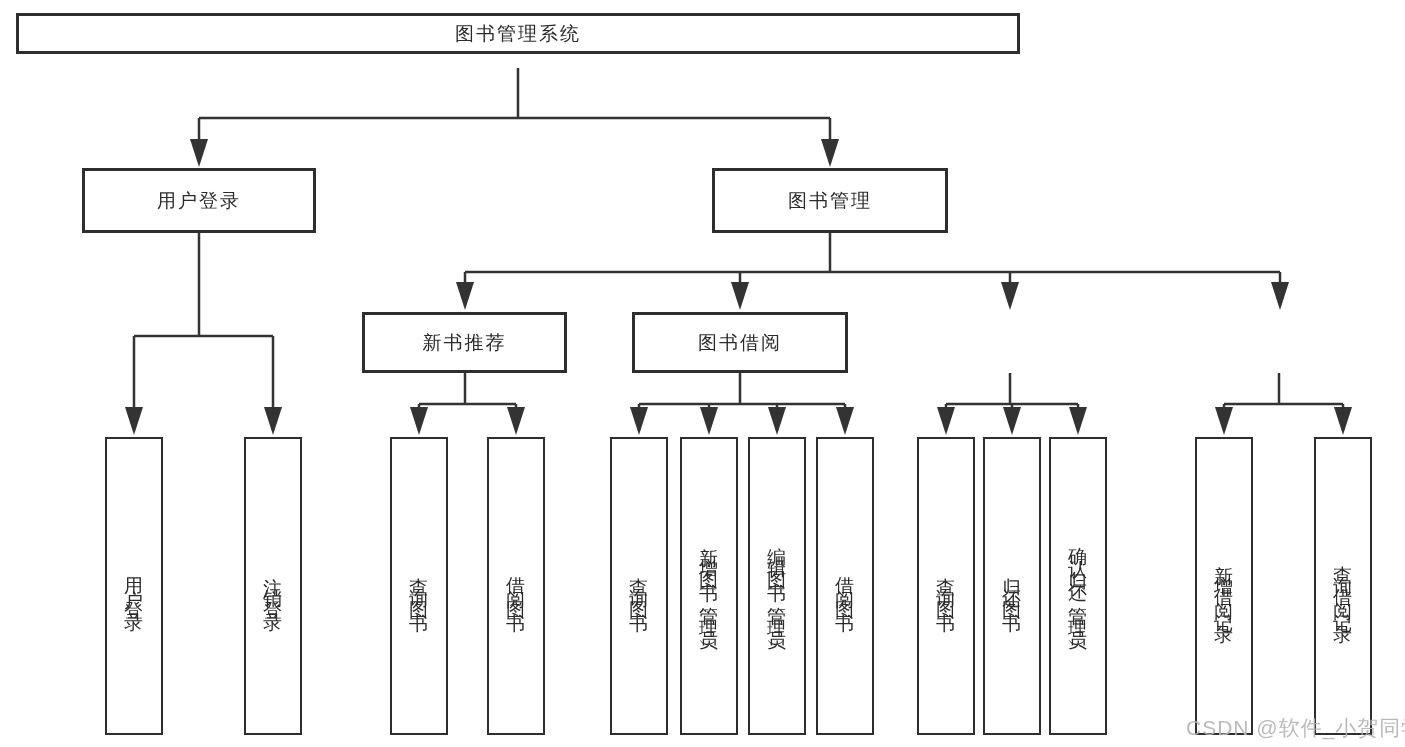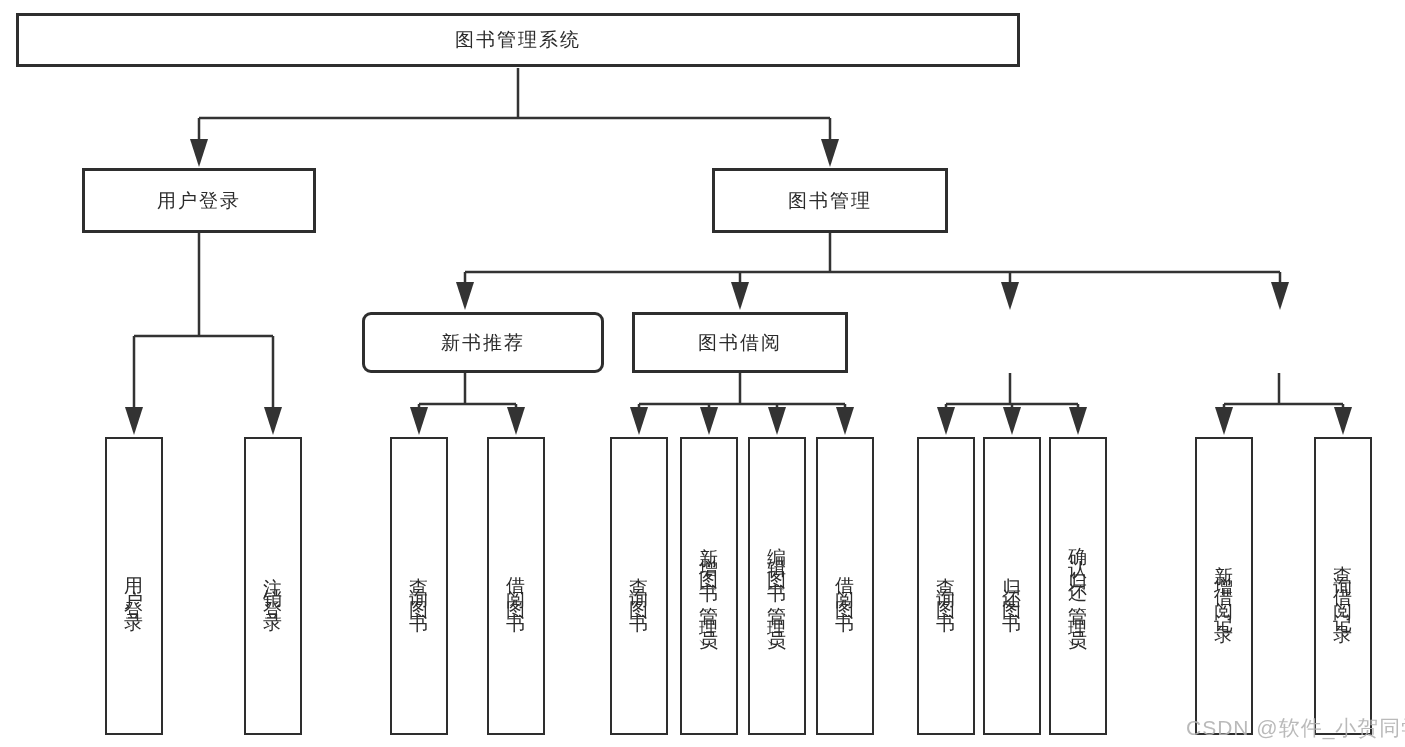--- a/index.html
+++ b/index.html
@@ -95,26 +95,26 @@
       <polygon points="768,407 786,407 777,435"></polygon>
       <polygon points="836,407 854,407 845,435"></polygon>
       <polygon points="937,407 955,407 946,435"></polygon>
       <polygon points="1003,407 1021,407 1012,435"></polygon>
       <polygon points="1069,407 1087,407 1078,435"></polygon>
       <polygon points="1215,407 1233,407 1224,435"></polygon>
       <polygon points="1334,407 1352,407 1343,435"></polygon>
     </g>
   </svg>
 
-  <div class="hbox" style="left:16px; top:13px; width:1004px; height:54px;">图书管理系统</div>
+  <div class="hbox" style="left:16px; top:13px; width:1004px; height:41px;">图书管理系统</div>
 
   <div class="hbox" style="left:82px; top:168px; width:234px; height:65px;">用户登录</div>
   <div class="hbox" style="left:712px; top:168px; width:236px; height:65px;">图书管理</div>
 
-  <div class="hbox" style="left:362px; top:312px; width:242px; height:61px;border-radius:9px;">新书推荐</div>
+  <div class="hbox" style="left:362px; top:312px; width:205px; height:61px;">新书推荐</div>
   <div class="hbox" style="left:632px; top:312px; width:216px; height:61px;">图书借阅</div>
 
   <div class="vbox" style="left:105px;">
     <span>用户登录</span>
   </div>
   <div class="vbox" style="left:244px;">
     <span>注销登录</span>
   </div>
 
   <div class="vbox" style="left:390px;">

